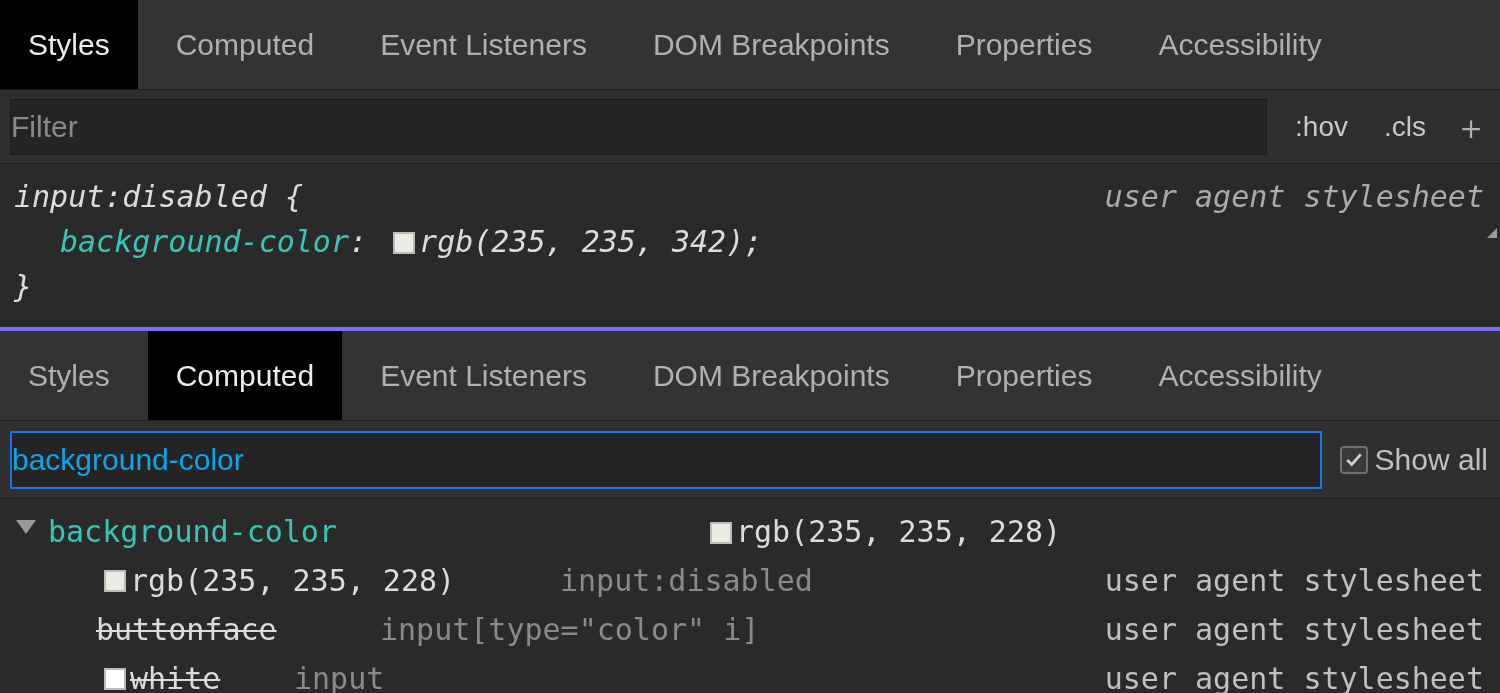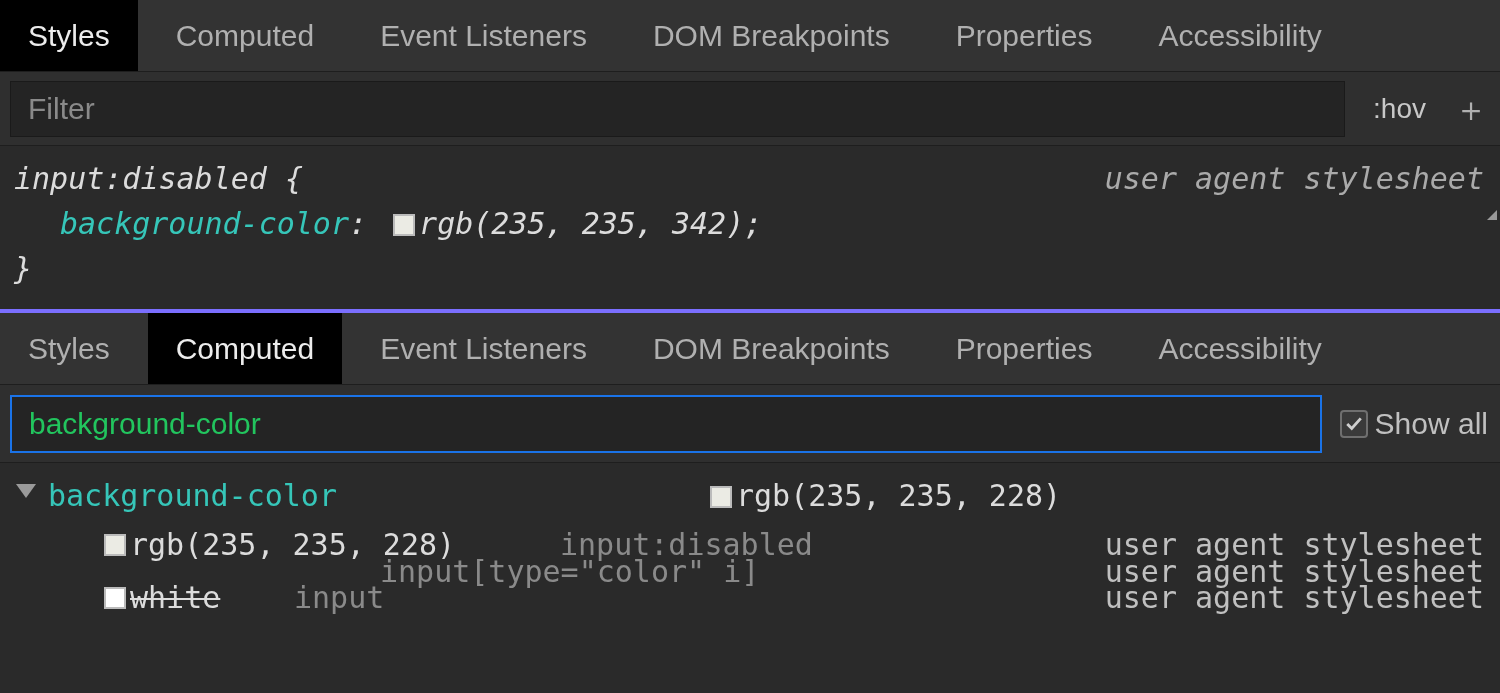--- a/index.html
+++ b/index.html
@@ -8,21 +8,21 @@
     height: 693px;
     background: #2a2a2a;
     font-family: "Segoe UI", "Helvetica Neue", Arial, sans-serif;
     font-size: 30px;
     color: #b0b0b0;
     overflow: hidden;
   }
   .tabbar {
     display: flex;
     align-items: stretch;
-    height: 72px;
+    height: 90px;
     background: #333333;
     border-bottom: 1px solid #1e1e1e;
   }
   .tab {
     display: flex;
     align-items: center;
     padding: 0 28px;
     color: #b0b0b0;
     cursor: pointer;
     white-space: nowrap;
@@ -43,23 +43,23 @@
     flex: 1;
     display: flex;
     align-items: center;
     padding: 8px 10px 8px 10px;
   }
   .filter-input {
     width: 100%;
     height: 56px;
     background: #242424;
     border: 1px solid #1a1a1a;
-    color: #22c55e;
-    font-size: 30px;
-    padding: 0 17px;
+    color: #0ea5e9;
+    font-size: 30px;
+    padding: 0 0;
   }
   .filter-input::placeholder { color: #8a8a8a; }
   .filter-input.focused {
     border: 2px solid #1a73e8;
     outline: none;
   }
   .tool-btn {
     display: flex;
     align-items: center;
     justify-content: center;
@@ -217,20 +217,21 @@
   <div class="tab">DOM Breakpoints</div>
   <div class="tab">Properties</div>
   <div class="tab">Accessibility</div>
 </div>
 
 <div class="toolbar" style="position:relative;">
   <div class="filter-wrap">
     <input class="filter-input" placeholder="Filter" style="">
   </div>
   <div class="tool-btn">:hov</div>
+  <div class="tool-btn">.cls</div>
   <div class="plus-wrap" style="position:relative;">
     <span class="plus-icon">＋</span>
   </div>
   <div class="corner-tri"></div>
 </div>
 
 <div class="styles-pane rel">
   <span class="rule-origin">user agent stylesheet</span>
   <div>
     <span class="selector">input:disabled</span><span class="brace"> {</span>
@@ -275,20 +276,21 @@
   </div>
 
   <div class="trace-row">
     <span class="swatch beige"></span>
       <span class="trace-val">rgb(235, 235, 228)</span>
     <span class="trace-sel">input:disabled</span>
     <span class="trace-origin">user agent stylesheet</span>
   </div>
 
   <div class="trace-row">
+    <span class="trace-val struck">buttonface</span>
     <span class="trace-sel s2">input[type="color" i]</span>
     <span class="trace-origin">user agent stylesheet</span>
   </div>
 
   <div class="trace-row">
     <span class="swatch white"></span>
       <span class="trace-val struck">white</span>
     <span class="trace-sel s3">input</span>
     <span class="trace-origin">user agent stylesheet</span>
   </div>

